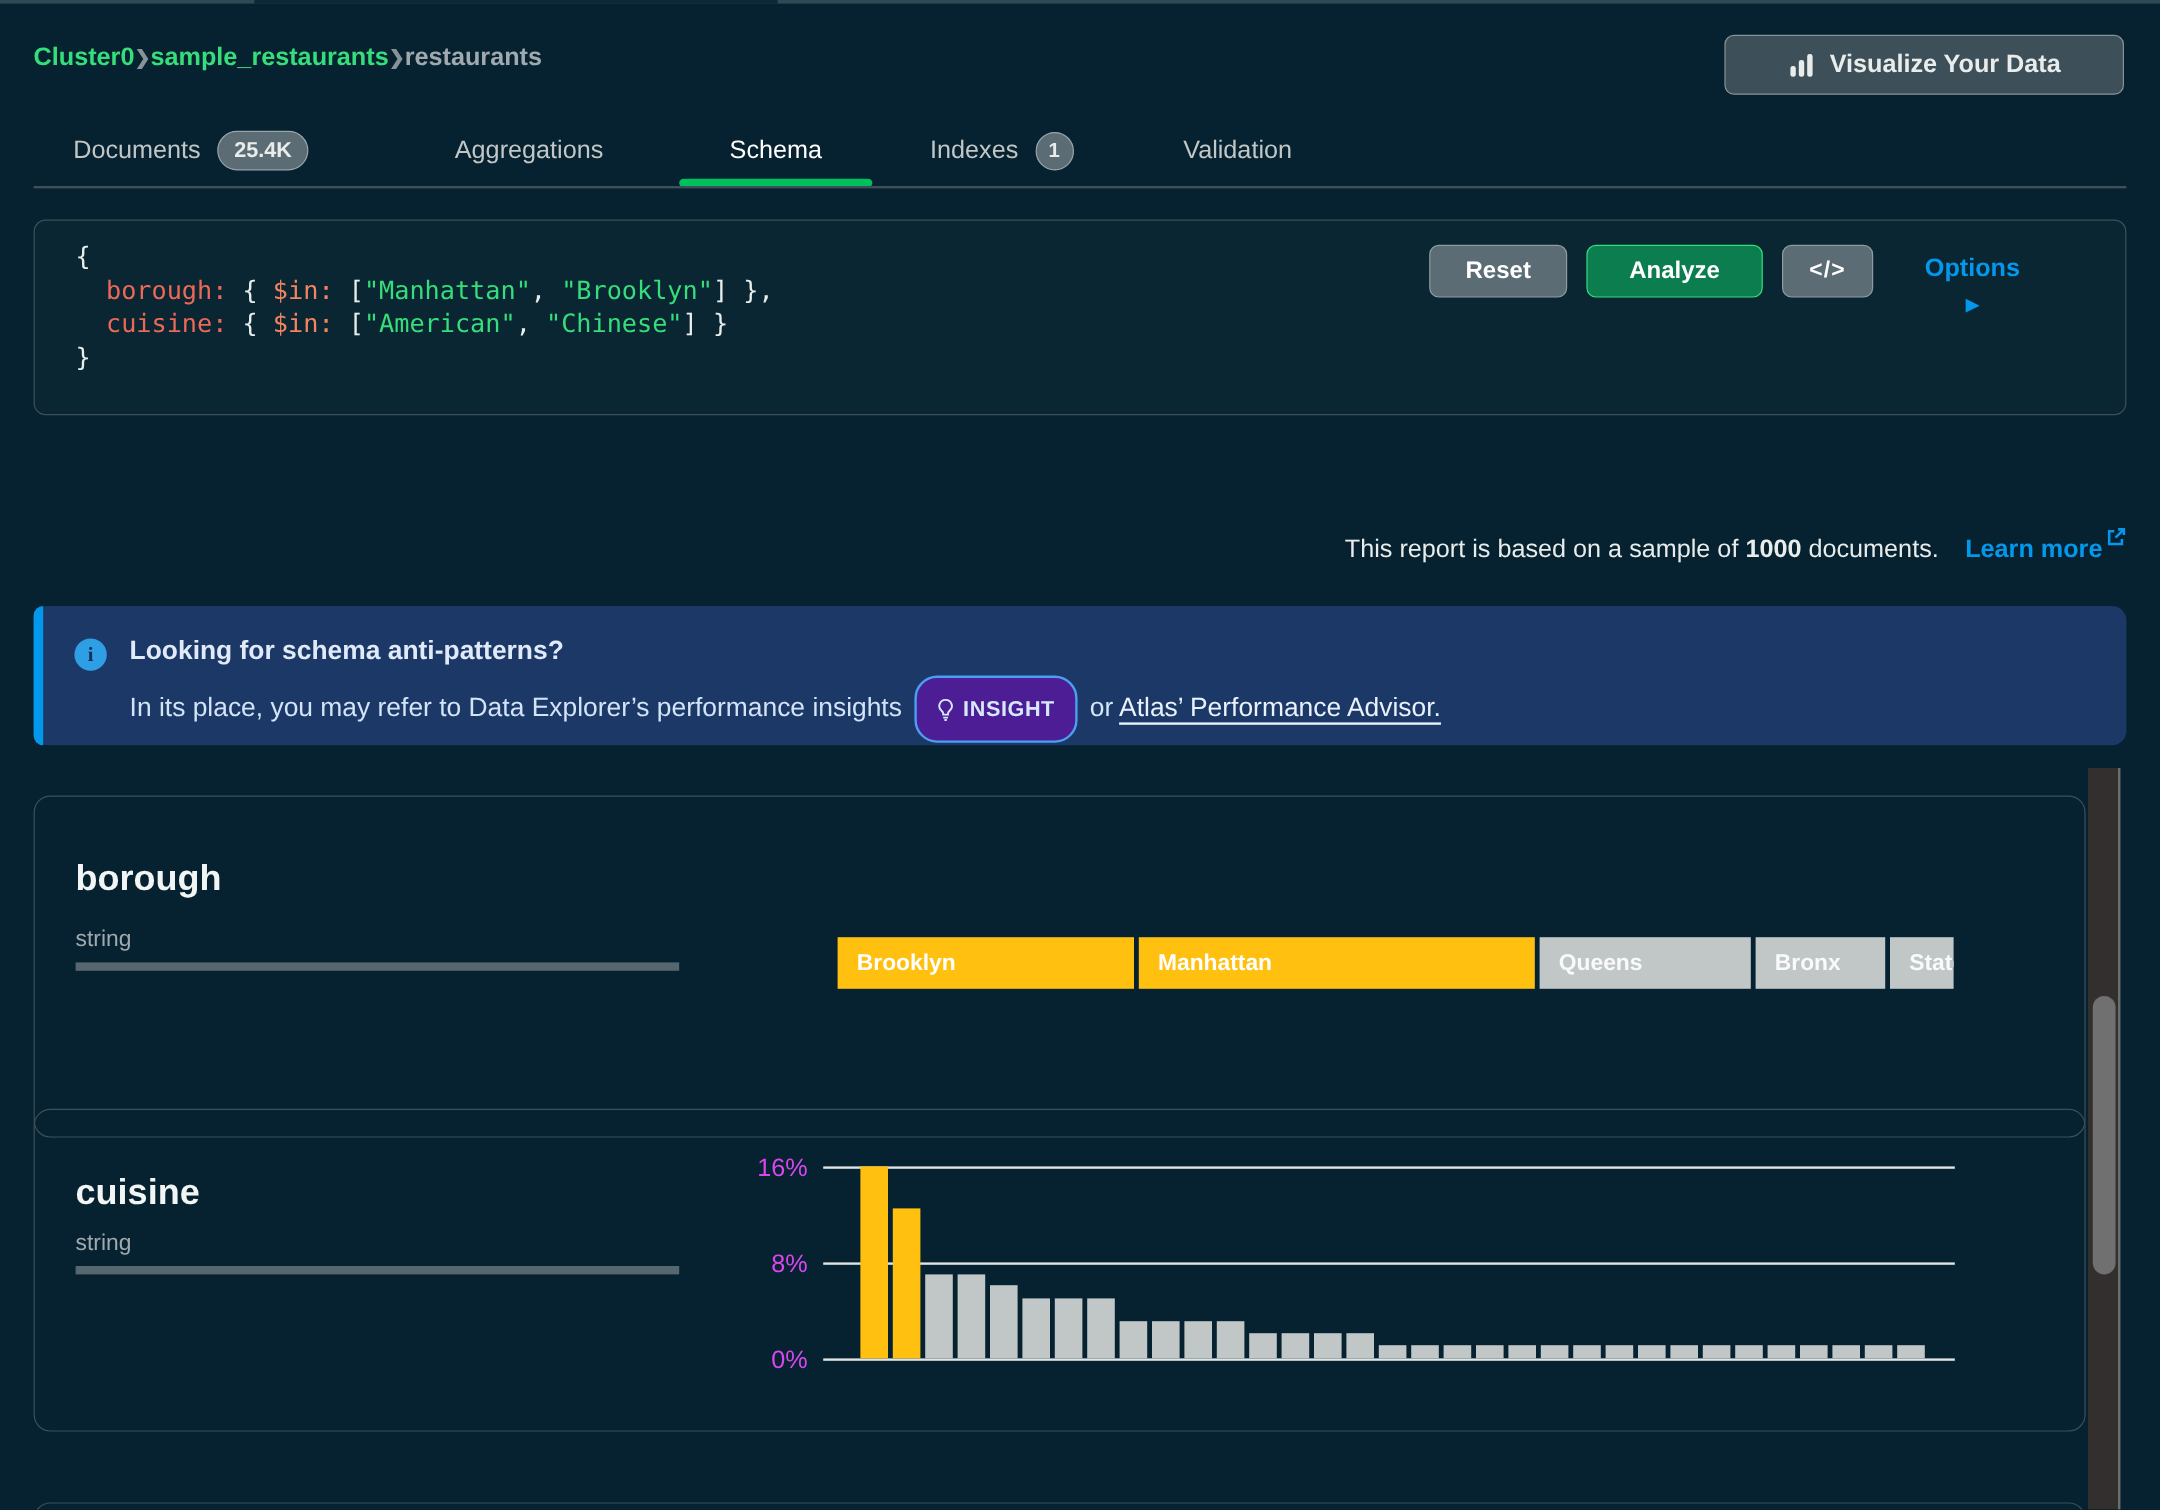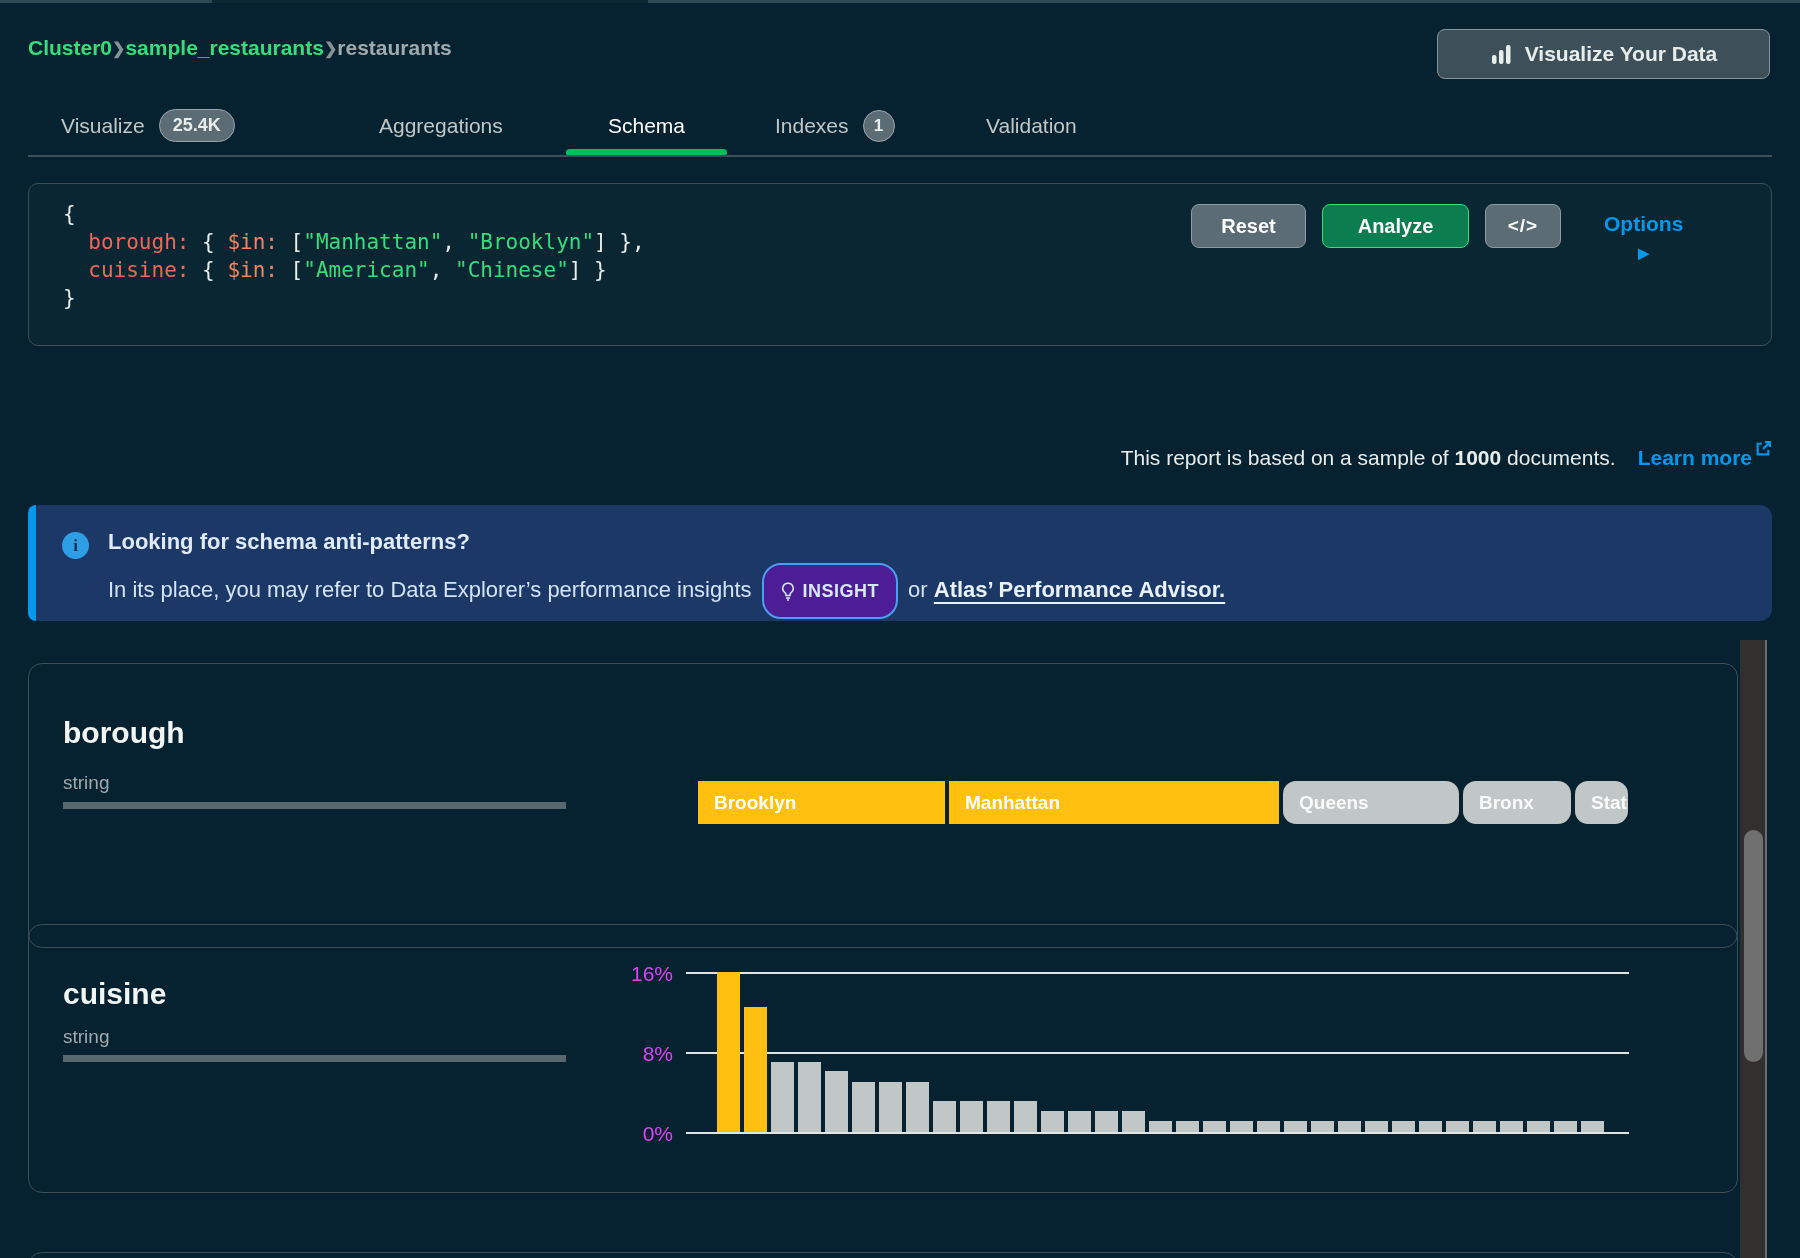--- a/index.html
+++ b/index.html
@@ -70,38 +70,38 @@
     background:var(--banner-stripe,#0498EC); border-radius:12px 0 0 12px; }
   .info-icon { position:absolute; left:34px; top:27px; width:27px; height:27px; border-radius:50%;
     background:#2F9FE5; color:#122F55; font-size:17px; font-weight:700; font-family:"Liberation Serif", serif;
     display:grid; place-items:center; }
   .banner-title { position:absolute; left:80px; top:24px; font-size:22px; font-weight:700; color:#E1EAF8; }
   .banner-body { position:absolute; left:80px; top:58px; height:42px; line-height:42px;
     font-size:22px; color:#D3E3F8; white-space:nowrap; }
   .insight-pill { display:inline-flex; align-items:center; gap:8px; vertical-align:middle;
     margin:0 10px; padding:5px 17px; border:2px solid #4C9FF0; border-radius:19px;
     background:#4c1d95; color:#D5E8FC; font-size:18px; font-weight:700; letter-spacing:.5px; cursor:pointer; }
-  .advisor-link { font-weight:700; color:#E9F1FC; text-decoration:underline; text-underline-offset:5px; cursor:pointer;margin-top:46px; }
+  .advisor-link { font-weight:400; color:#E9F1FC; text-decoration:underline; text-underline-offset:5px; cursor:pointer;margin-top:46px; }
 
   
   .field-card { position:absolute; left:28px; width:1710px; background:transparent;
     border:1px solid #3D5058; border-radius:14px; overflow:hidden; }
   .card-borough { top:663px; height:285px; }
   .card-cuisine { top:924px; height:269px; }
   .card-next { top:1252px; height:40px; }
   .field-name { position:absolute; left:34px; top:52px; font-size:30px; font-weight:700; color:#F1F5F4; }
   .field-type { position:absolute; left:34px; font-size:19px; color:#9FA9AE; }
   .type-bar { position:absolute; left:34px; width:503px; height:7px; background:#566770; cursor:pointer; }
 
   
   .vbar-row { position:absolute; left:669px; top:117px; height:43px; display:flex; gap:4px; }
   .vbar { height:43px; line-height:43px; padding-left:16px; font-size:19px; font-weight:700;
     white-space:nowrap; overflow:hidden; cursor:pointer; }
   .vbar.sel { background:var(--yellow,#FFC010); color:#FFFFFF; }
-  .vbar.unsel { background:var(--bar-gray,#C1C7C6); color:rgba(255,255,255,0.9);border-radius:13px; }
+  .vbar.unsel { background:var(--bar-gray,#C1C7C6); color:rgba(255,255,255,0.9); }
 
   
   .ytick { position:absolute; left:560px; width:84px; text-align:right;
     font-size:21px; font-weight:400; color:#d946ef; }
   .gridline { position:absolute; left:657px; width:943px; height:2px; background:#DFE5E5; }
   .cbars { position:absolute; left:688px; top:47px; width:920px; height:160px; }
   .cbar { position:absolute; bottom:0; width:23px; cursor:pointer; }
   .cbar.sel { background:var(--yellow,#FFC010); }
   .cbar.unsel { background:var(--bar-gray,#C1C7C6); }
 
@@ -134,21 +134,21 @@
       <rect x="9" y="7" width="4.5" height="14" rx="2"></rect>
       <rect x="16" y="2" width="4.5" height="19" rx="2"></rect>
     </g>
       </svg>
   </span>
   <span>Visualize Your Data</span>
 </button>
 
 <div class="tabs" id="tabs">
     <div class="tab" style="left: 61px;">
-      <span>Visualize</span>
+      <span>Documents</span>
       <span class="badge pill">25.4K</span>
     </div>
     <div class="tab" style="left: 379px;">
       <span>Aggregations</span>
     </div>
     <div class="tab active" style="left: 608px;">
       <span>Schema</span>
       <div class="tab-underline"></div>
     </div>
     <div class="tab" style="left: 775px;">

